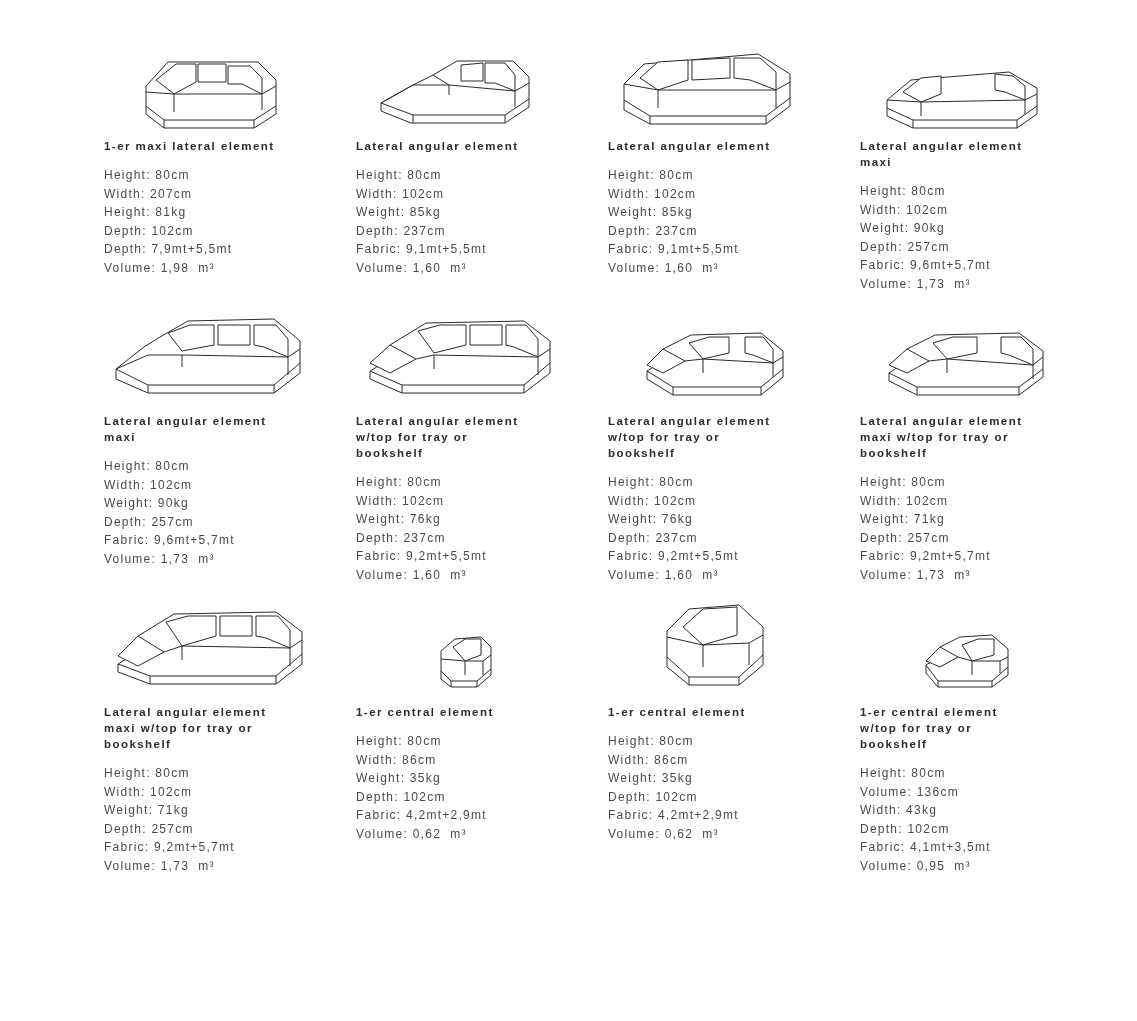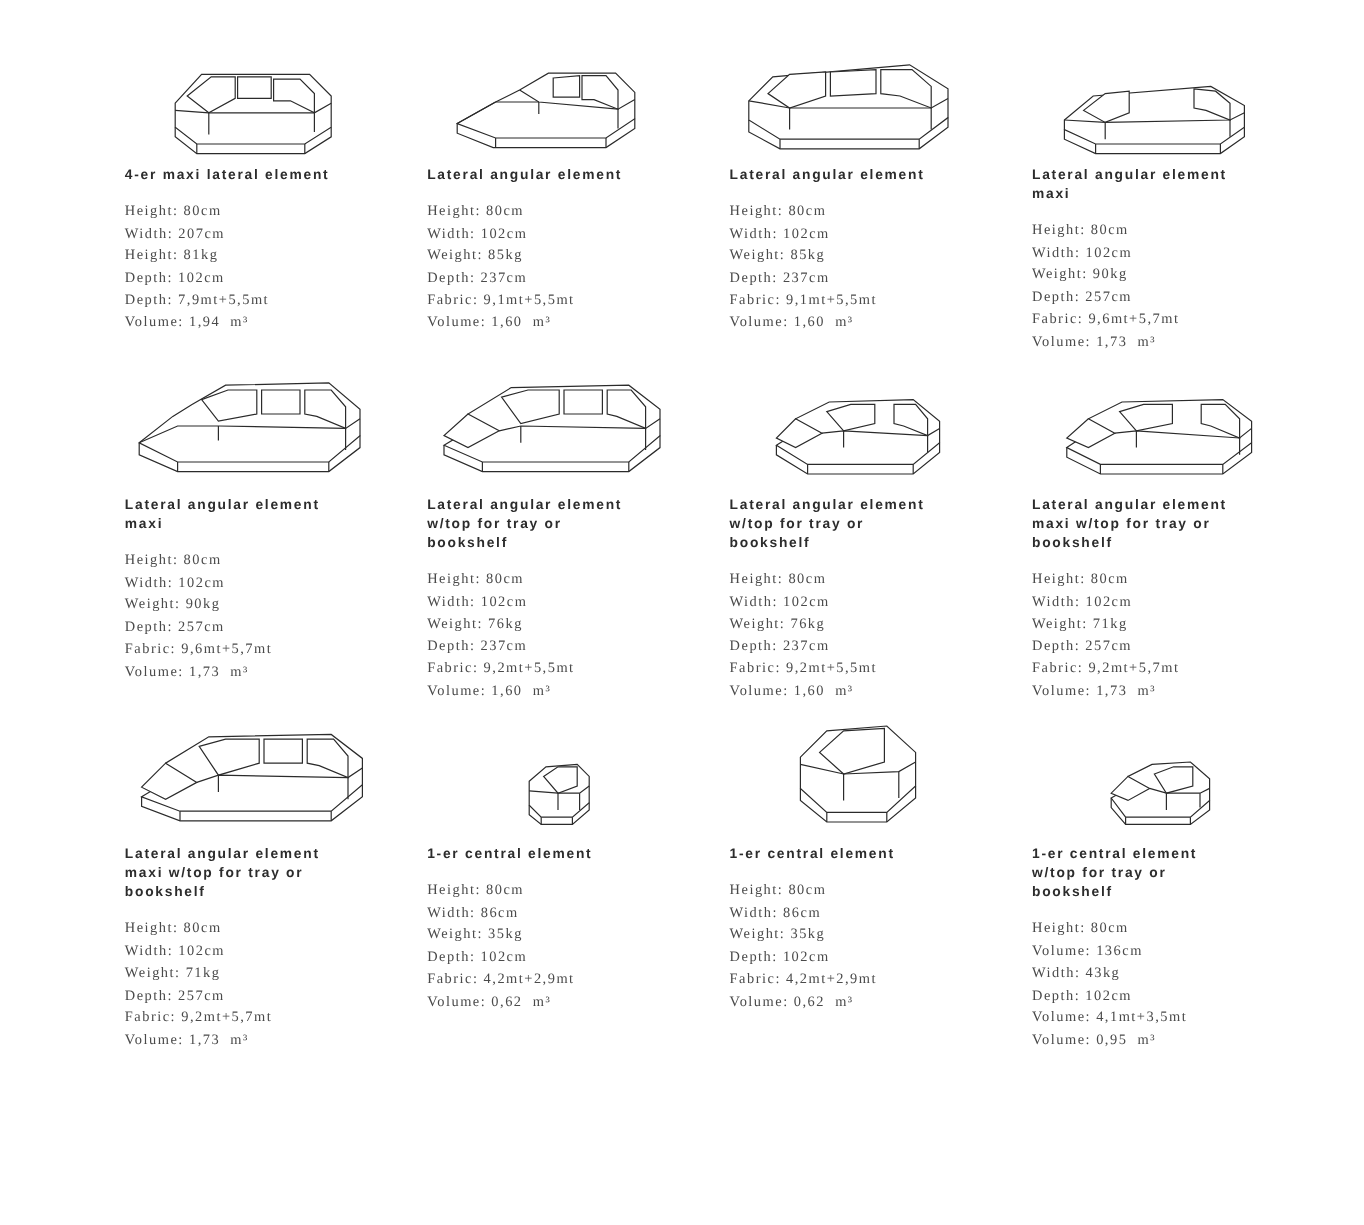--- a/index.html
+++ b/index.html
@@ -41,21 +41,20 @@
     font-size: 11.5px;
     letter-spacing: 1.45px;
     font-weight: bold;
     color: #2c2c2c;
     line-height: 16px;
     margin: 0 0 12px 12px;
     white-space: pre-line;
   }
   .specs {
     margin-left: 12px;
-    font-family: Liberation Serif, serif;
   }
   .spec {
     font-size: 12px;
     letter-spacing: 1.25px;
     color: #4a4a4a;
     line-height: 18.5px;
     white-space: pre;
   }
 </style>
 </head>
@@ -71,28 +70,28 @@
         <path d="M72 22 L100 22 L100 40 L72 40 Z" fill="#fff"></path>
         <path d="M102 24 L124 24 L136 36 L136 52 L116 42 L102 42 Z" fill="#fff"></path>
         <path d="M20 50 L48 52 L136 52 L150 44"></path>
         <path d="M48 52 L48 70"></path>
         <path d="M136 52 L136 68"></path>
         <path d="M20 64 L20 72 L38 86 L128 86 L150 72 L150 64"></path>
         <path d="M38 78 L38 86"></path>
         <path d="M128 78 L128 86"></path>
       </svg>
     </div>
-    <div class="title">4-er maxi lateral element</div>
+    <div class="title">1-er maxi lateral element</div>
     <div class="specs">
       <div class="spec">Height: 80cm</div>
       <div class="spec">Width: 207cm</div>
       <div class="spec">Height: 81kg</div>
       <div class="spec">Depth: 102cm</div>
       <div class="spec">Depth: 7,9mt+5,5mt</div>
-      <div class="spec">Volume: 1,94  m³</div>
+      <div class="spec">Volume: 1,98  m³</div>
     </div>
   </div>
 
   <div class="cell row1">
     <div class="figure">
       <svg width="180" height="95" viewBox="0 0 180 95" fill="none" stroke="#2b2b2b" stroke-width="1">
         <path d="M8 66 L40 48 L60 38 L84 24 L140 24 L156 40 L156 62 L132 78 L40 78 Z" fill="#fff"></path>
         <path d="M88 28 L110 26 L110 44 L88 44 Z" fill="#fff"></path>
         <path d="M112 26 L132 26 L142 38 L142 54 L122 46 L112 46 Z" fill="#fff"></path>
         <path d="M60 38 L76 48 L142 54 L156 46"></path>
@@ -372,18 +371,18 @@
       </svg>
     </div>
     <div class="title">1-er central element
 w/top for tray or
 bookshelf</div>
     <div class="specs">
       <div class="spec">Height: 80cm</div>
       <div class="spec">Volume: 136cm</div>
       <div class="spec">Width: 43kg</div>
       <div class="spec">Depth: 102cm</div>
-      <div class="spec">Volume: 4,1mt+3,5mt</div>
+      <div class="spec">Fabric: 4,1mt+3,5mt</div>
       <div class="spec">Volume: 0,95  m³</div>
     </div>
   </div>
 
 </div>
 
 </body></html>

